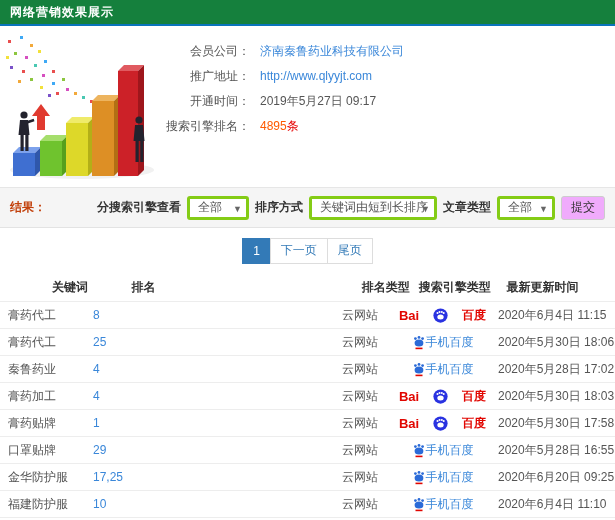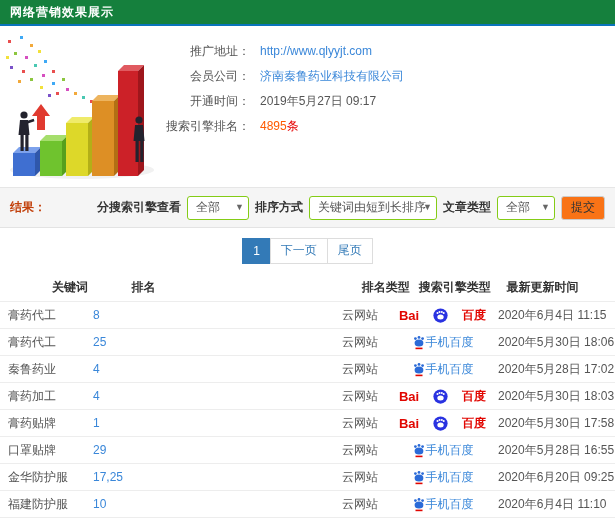--- a/index.html
+++ b/index.html
@@ -21,26 +21,26 @@
   .info-value.link { color:#3a87d9; cursor:pointer; }
   .info-value .hl-num { color:#ff5a00; }
   .info-value .hl-unit { color:#e60000; }
 
   
   .resultbar { height:40px; background:#f5f5f5; border-bottom:1px solid #e3e3e3;
     display:flex; align-items:center; padding:0 10px; }
   .result-label { font-weight:bold; color:#c2410c; }
   .filters { margin-left:auto; display:flex; align-items:center; gap:6px; }
   .filter-label { font-weight:bold; color:#333; white-space:nowrap; }
-  .select { height:24px; background:#fff; border:1px solid #84cc16; border-radius:3px;
+  .select { height:24px; background:#fff; border:3px solid #84cc16; border-radius:3px;
     display:inline-flex; align-items:center; padding:0 16px 0 8px; position:relative;
     color:#555; cursor:pointer; white-space:nowrap; }
   .select .caret { position:absolute; right:4px; top:5px; color:#666; font-size:9px; }
   .sel-engine { width:62px; } .sel-sort { width:128px; } .sel-article { width:58px; }
-  .btn-submit { height:24px; padding:0 9px; background:#f97316; border:1px solid #ccc;
+  .btn-submit { height:24px; padding:0 9px; background:#f0abfc; border:1px solid #ccc;
     border-radius:3px; color:#333; cursor:pointer; font-size:12px; }
 
   
   .pagerow { height:45px; display:flex; align-items:center; justify-content:center; background:#fff; }
   .pager { display:flex; }
   .page-item { min-width:28px; height:26px; padding:0 10px; display:flex; align-items:center;
     justify-content:center; border:1px solid #ddd; background:#fff; color:#337ab7;
     margin-left:-1px; cursor:pointer; }
   .page-item.active { background:#337ab7; border-color:#337ab7; color:#fff; margin-left:0; }
 
@@ -138,26 +138,26 @@
     <g fill="#23232e">
       <circle cx="139" cy="94" r="3.6"></circle>
       <path d="M135 99 h8 l1.5 16 h-11 z"></path>
       <rect x="135.5" y="114" width="3.2" height="22"></rect>
       <rect x="140.3" y="114" width="3.2" height="22"></rect>
     </g>
   </svg>
 
   <div class="info">
     <div class="info-row">
+      <span class="info-label">会员公司：</span>
+      <span class="info-value link">济南秦鲁药业科技有限公司</span>
+    </div>
+    <div class="info-row">
       <span class="info-label">推广地址：</span>
       <span class="info-value link">http://www.qlyyjt.com</span>
-    </div>
-    <div class="info-row">
-      <span class="info-label">会员公司：</span>
-      <span class="info-value link">济南秦鲁药业科技有限公司</span>
     </div>
     <div class="info-row">
       <span class="info-label">开通时间：</span>
       <span class="info-value">2019年5月27日 09:17</span>
     </div>
     <div class="info-row">
       <span class="info-label">搜索引擎排名：</span>
       <span class="info-value"><span class="hl-num">4895</span><span class="hl-unit">条</span></span>
     </div>
   </div>

